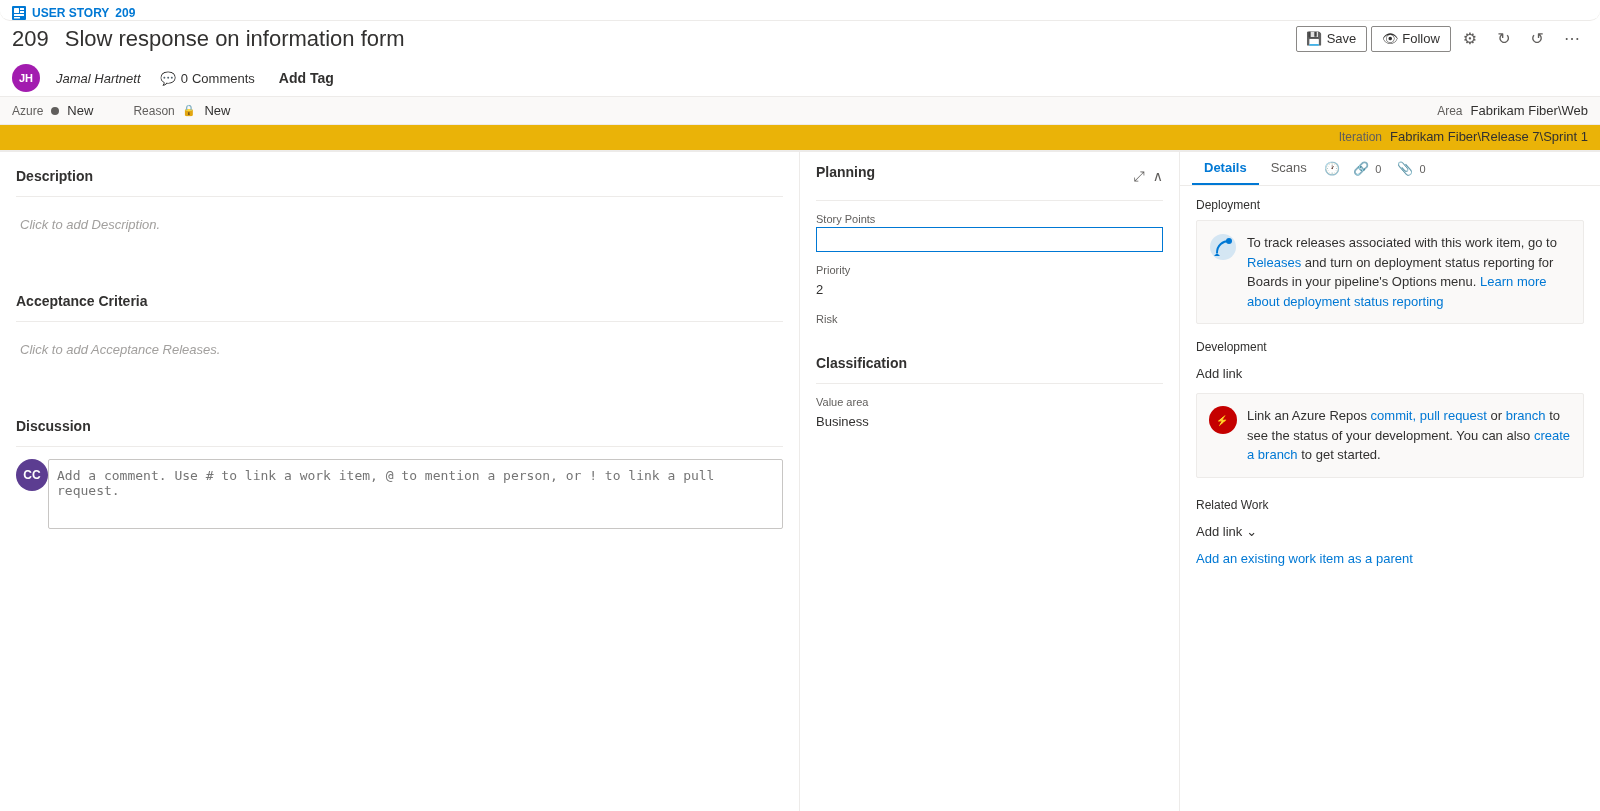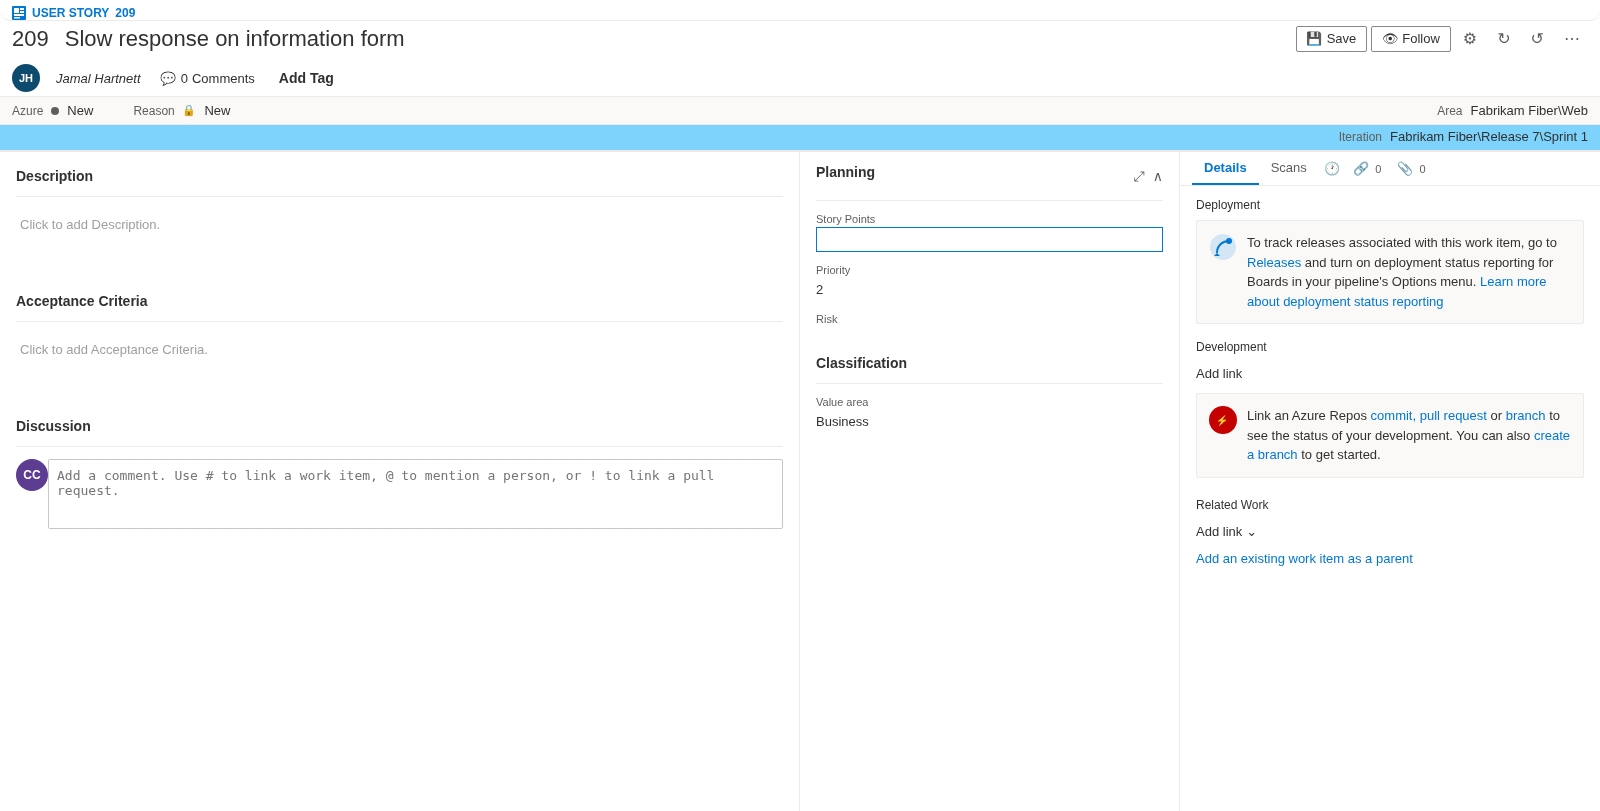--- a/index.html
+++ b/index.html
@@ -47,21 +47,21 @@
       display: flex;
       align-items: center;
       padding: 4px 12px;
       gap: 16px;
       border-bottom: 1px solid #edebe9;
     }
     .avatar {
       width: 28px;
       height: 28px;
       border-radius: 50%;
-      background: #0c4a6e;
+      background: #a21caf;
       color: #fff;
       display: flex;
       align-items: center;
       justify-content: center;
       font-size: 11px;
       font-weight: 600;
     }
     .author-name {
       font-size: 13px;
       color: #323130;
@@ -154,21 +154,21 @@
     .field-lock-icon {
       font-size: 11px;
       color: #605e5c;
     }
     .fields-row-2 {
       display: flex;
       align-items: flex-start;
       padding: 4px 12px 6px 12px;
       gap: 40px;
       border-bottom: 2px solid #edebe9;
-      background: #7dd3fc;
+      background: #eab308;
     }
     .area-field {
       display: flex;
       align-items: center;
       gap: 8px;
     }
 
     
     .main-content {
       display: flex;
@@ -238,20 +238,21 @@
       border: none;
       border-top: 1px solid #edebe9;
       margin: 12px 0;
     }
     .click-to-add {
       font-size: 13px;
       color: #a19f9d;
       padding: 8px 4px;
       cursor: text;
       min-height: 60px;
+      font-style: italic;
     }
 
     
     .planning-header {
       display: flex;
       align-items: center;
       justify-content: space-between;
       margin-bottom: 8px;
     }
     .planning-expand-icons {
@@ -471,21 +472,21 @@
 
     <div>
       <div class="section-title">Description</div>
       <hr class="section-divider">
       <div class="click-to-add">Click to add Description.</div>
     </div>
 
     <div style="margin-top: 24px;">
       <div class="section-title">Acceptance Criteria</div>
       <hr class="section-divider">
-      <div class="click-to-add">Click to add Acceptance Criteria.</div>
+      <div class="click-to-add">Click to add Acceptance Releases.</div>
     </div>
 
     <div style="margin-top: 24px;">
       <div class="section-title">Discussion</div>
       <hr class="section-divider">
       <div class="discussion-input-container">
         <div class="discussion-avatar">CC</div>
         <textarea class="discussion-input" placeholder="Add a comment. Use # to link a work item, @ to mention a person, or ! to link a pull request." style=""></textarea>
       </div>
     </div>

